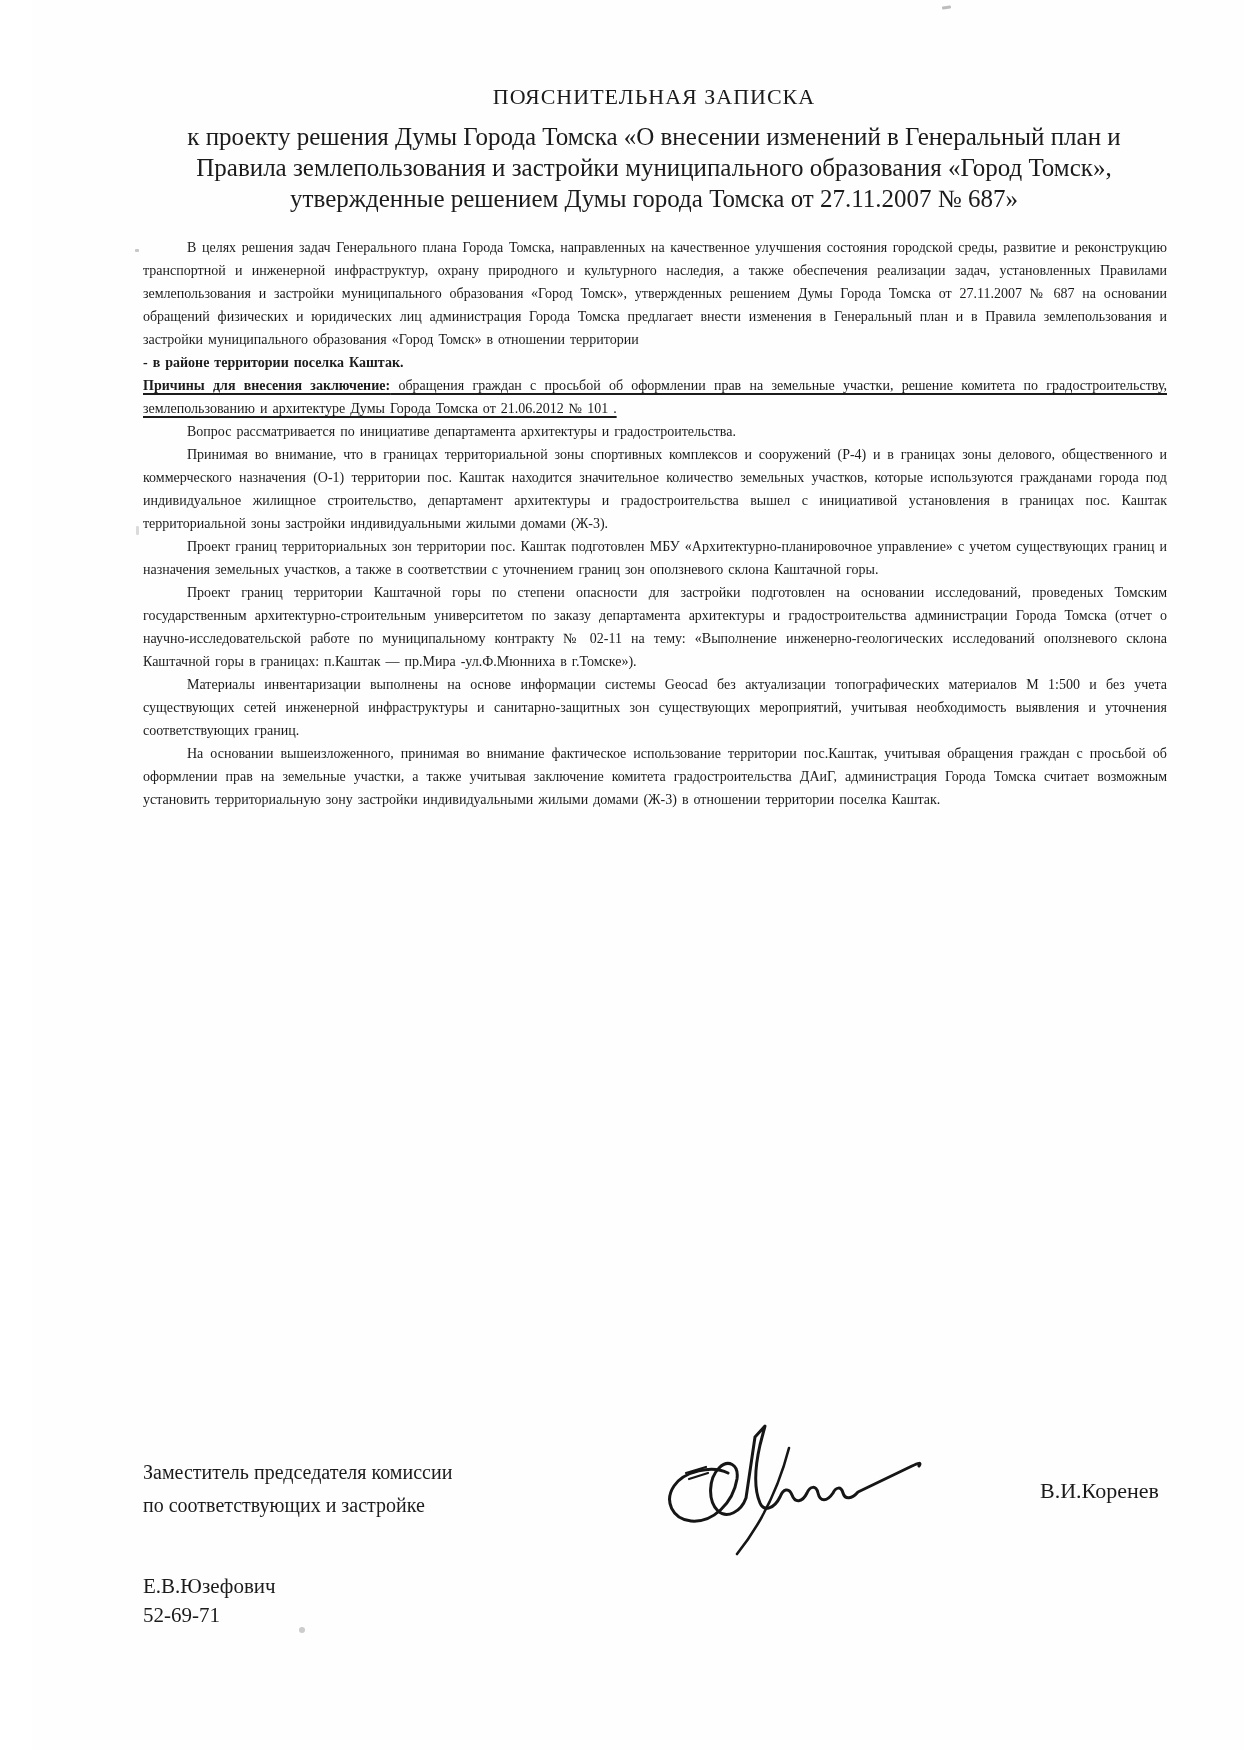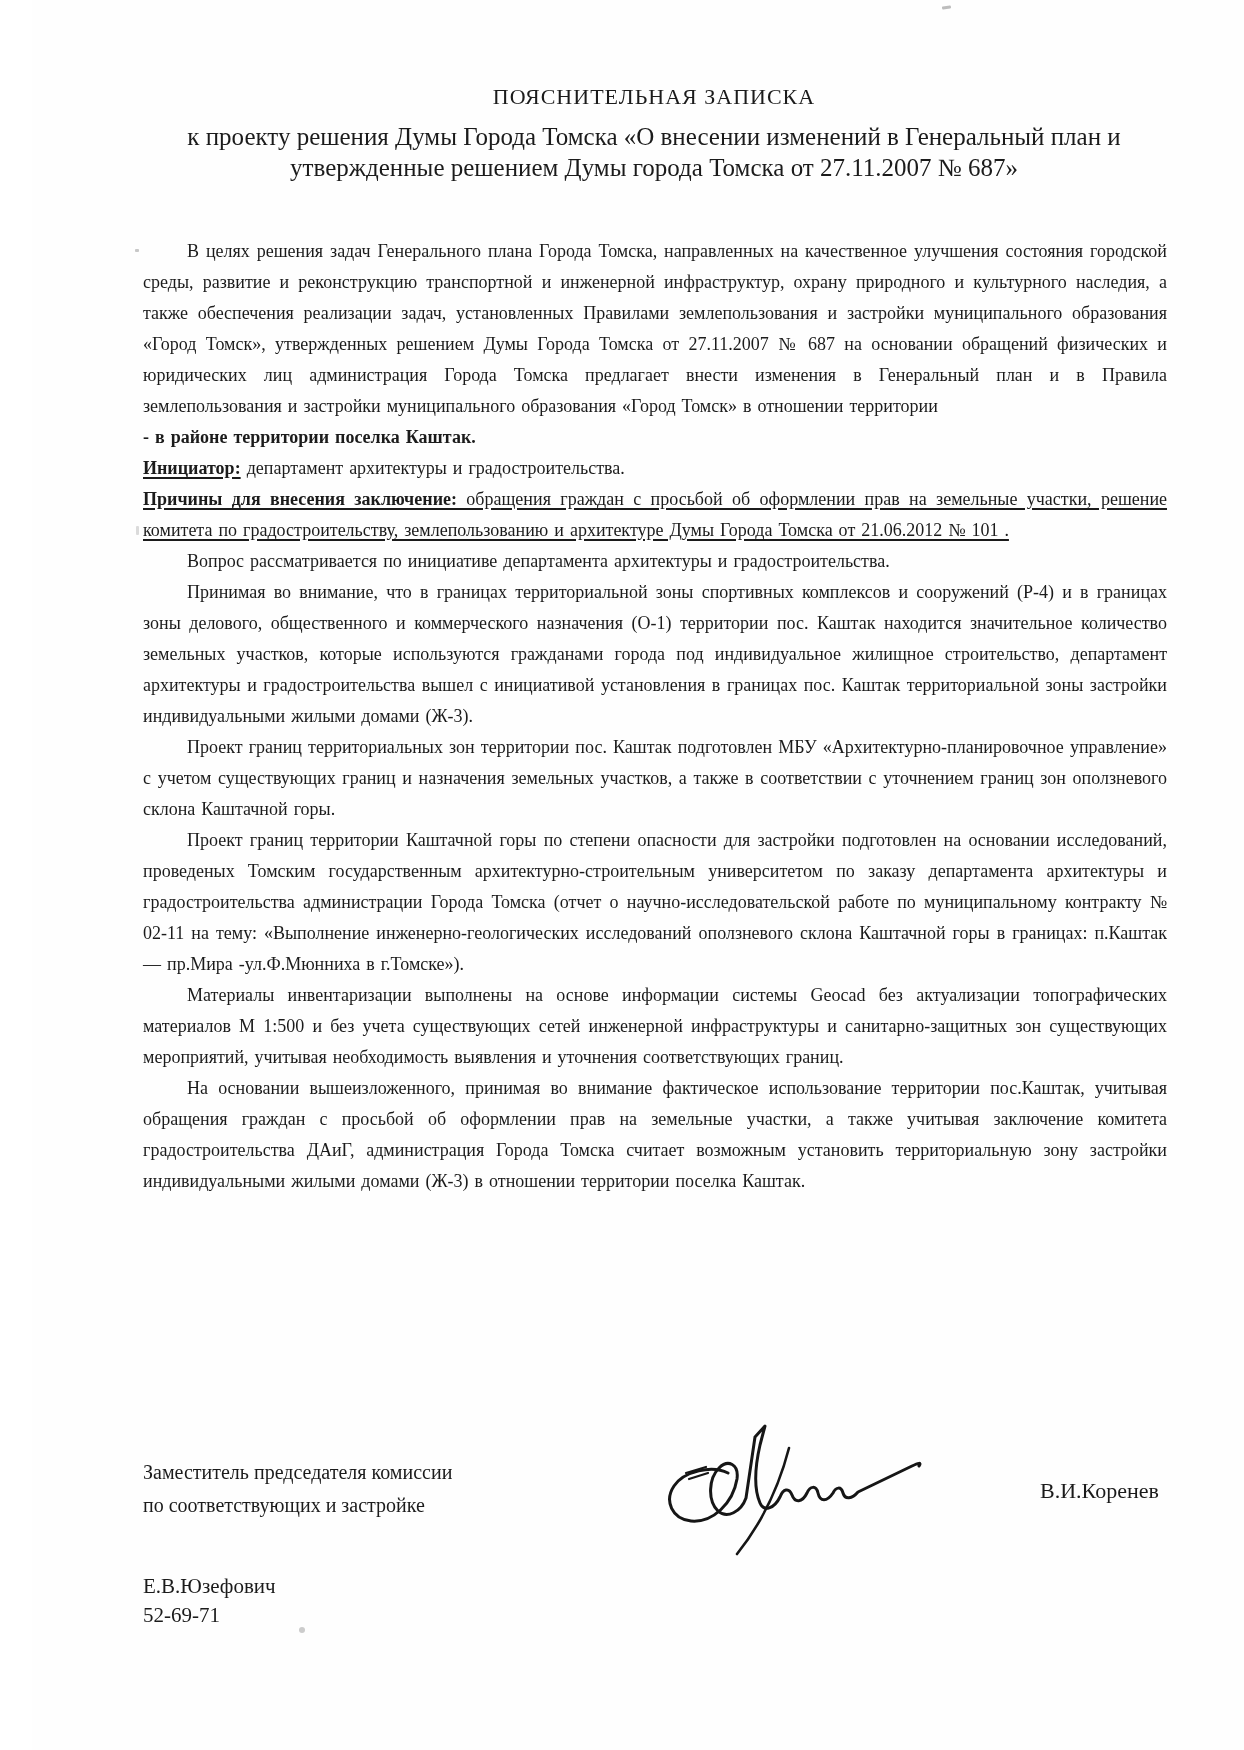--- a/index.html
+++ b/index.html
@@ -27,22 +27,22 @@
     top: 121px; left: 75px; right: 75px;
     text-align: center;
     font-size: 25px;
     line-height: 31px;
   }
   .body-text {
     position: absolute;
     top: 236px;
     left: 111px;
     width: 1024px;
-    font-size: 18px;
-    line-height: 31px;
+    font-size: 14px;
+    line-height: 23px;
     text-align: justify;
     word-spacing: 1.5px;
   }
   .body-text p { margin: 0; }
   .indent { text-indent: 44px; }
   .bold { font-weight: 700; }
   .underline {
     text-decoration: underline;
     text-decoration-thickness: 2px;
     text-underline-offset: 3px;
@@ -85,27 +85,27 @@
 
   <span class="speck speck-1"></span>
   <span class="speck speck-2"></span>
   <span class="speck speck-3"></span>
   <span class="speck speck-4"></span>
 
   <h1 class="title">ПОЯСНИТЕЛЬНАЯ ЗАПИСКА</h1>
 
   <div class="subtitle">
     <div>к проекту решения Думы Города Томска «О внесении изменений в Генеральный план и</div>
+    <div>Правила землепользования и застройки муниципального образования «Город Томск»,</div>
     <div>утвержденные решением Думы города Томска от 27.11.2007 № 687»</div>
   </div>
 
   <div class="body-text">
     <p class="indent">В целях решения задач Генерального плана Города Томска, направленных на качественное улучшения состояния городской среды, развитие и реконструкцию транспортной и инженерной инфраструктур, охрану природного и культурного наследия, а также обеспечения реализации задач, установленных Правилами землепользования и застройки муниципального образования «Город Томск», утвержденных решением Думы Города Томска от 27.11.2007 № 687 на основании обращений физических и юридических лиц администрация Города Томска предлагает внести изменения в Генеральный план и в Правила землепользования и застройки муниципального образования «Город Томск» в отношении территории</p>
     <p class="bold">- в районе территории поселка Каштак.</p>
-    <p><span class="bold underline">Инициатор:</span><span> департамент архитектуры и градостроительства.</span></p>
     <p><span class="bold underline">Причины для внесения заключение:</span><span class="underline"> обращения граждан с просьбой об оформлении прав на земельные участки, решение комитета по градостроительству, землепользованию и архитектуре Думы Города Томска от 21.06.2012 № 101 .</span></p>
     <p class="indent">Вопрос рассматривается по инициативе департамента архитектуры и градостроительства.</p>
     <p class="indent">Принимая во внимание, что в границах территориальной зоны спортивных комплексов и сооружений (Р-4) и в границах зоны делового, общественного и коммерческого назначения (О-1) территории пос. Каштак находится значительное количество земельных участков, которые используются гражданами города под индивидуальное жилищное строительство, департамент архитектуры и градостроительства вышел с инициативой установления в границах пос. Каштак территориальной зоны застройки индивидуальными жилыми домами (Ж-3).</p>
     <p class="indent">Проект границ территориальных зон территории пос. Каштак подготовлен МБУ «Архитектурно-планировочное управление» с учетом существующих границ и назначения земельных участков, а также в соответствии с уточнением границ зон оползневого склона Каштачной горы.</p>
     <p class="indent">Проект границ территории Каштачной горы по степени опасности для застройки подготовлен на основании исследований, проведеных Томским государственным архитектурно-строительным университетом по заказу департамента архитектуры и градостроительства администрации Города Томска (отчет о научно-исследовательской работе по муниципальному контракту № 02-11 на тему: «Выполнение инженерно-геологических исследований оползневого склона Каштачной горы в границах: п.Каштак — пр.Мира -ул.Ф.Мюнниха в г.Томске»).</p>
     <p class="indent">Материалы инвентаризации выполнены на основе информации системы Geocad без актуализации топографических материалов М 1:500 и без учета существующих сетей инженерной инфраструктуры и санитарно-защитных зон существующих мероприятий, учитывая необходимость выявления и уточнения соответствующих границ.</p>
     <p class="indent">На основании вышеизложенного, принимая во внимание фактическое использование территории пос.Каштак, учитывая обращения граждан с просьбой об оформлении прав на земельные участки, а также учитывая заключение комитета градостроительства ДАиГ, администрация Города Томска считает возможным установить территориальную зону застройки индивидуальными жилыми домами (Ж-3) в отношении территории поселка Каштак.</p>
   </div>
 
   <div class="sig-position">

